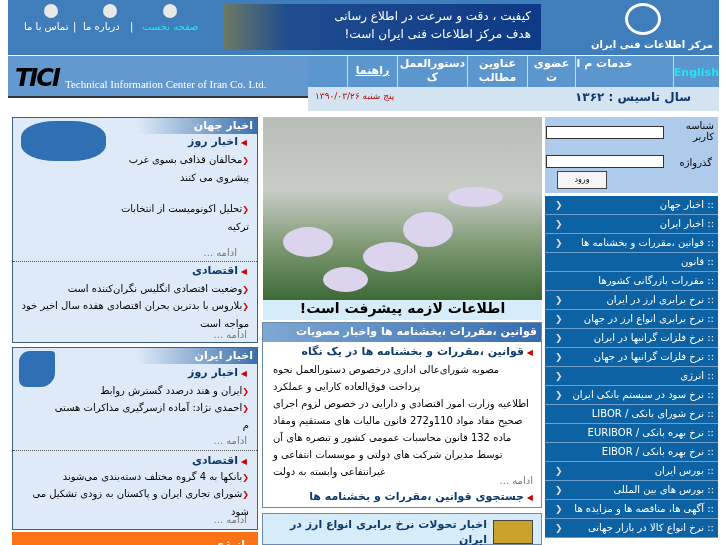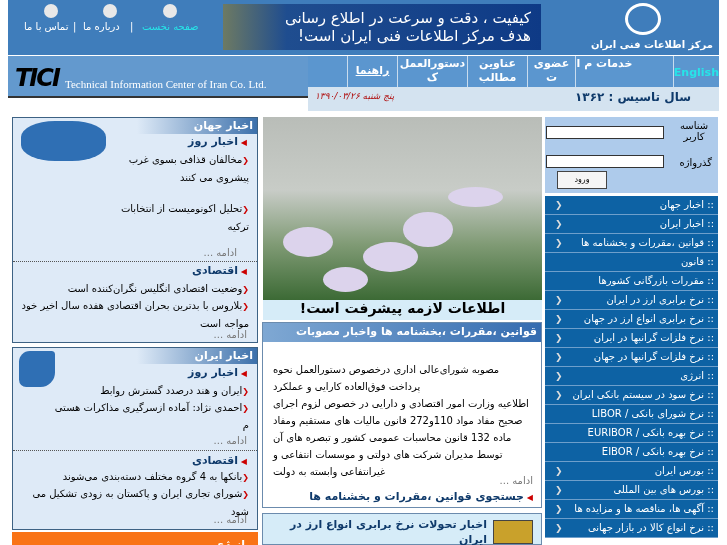--- a/index.html
+++ b/index.html
@@ -4,38 +4,38 @@
 <style>
 *{box-sizing:border-box;margin:0;padding:0;}
 body{width:727px;height:545px;overflow:hidden;background:#fff;font-family:"DejaVu Sans",sans-serif;font-size:10px;position:relative;}
 .abs{position:absolute;}
 
 #topbar{left:8px;top:0;width:711px;height:55px;background:#3f7dbb;}
 #toplinks{left:8px;top:4px;width:200px;height:36px;}
 .tl-icon{position:absolute;top:0;width:14px;height:14px;border-radius:50%;background:#e8e8e8;}
 .tl-label{position:absolute;top:17px;font-size:10px;color:#fff;white-space:nowrap;}
 #banner{left:223px;top:4px;width:318px;height:46px;background:linear-gradient(90deg,#6d7a63 0%,#1f4d8f 20%,#0e3a86 100%);}
-#banner .b1,#banner .b2{position:absolute;right:10px;color:#fff;font-size:15px;direction:rtl;white-space:nowrap;}
+#banner .b1,#banner .b2{position:absolute;right:10px;color:#fff;font-size:12px;direction:rtl;white-space:nowrap;}
 #banner .b1{top:5px;}#banner .b2{top:23px;margin-left:12px;}
 #logo{left:595px;top:3px;width:120px;height:50px;}
 #logo .globe{position:absolute;left:30px;top:0;width:36px;height:32px;border:3px solid #fff;border-radius:50%;}
 #logo .name{position:absolute;right:2px;top:36px;color:#fff;font-size:10px;font-weight:bold;direction:rtl;white-space:nowrap;}
 
 #band{left:8px;top:56px;width:300px;height:42px;background:#6399ce;border-bottom:2px solid #333;}
 #tci-logo{left:15px;top:64px;font-size:24px;font-weight:900;font-style:italic;color:#000;font-family:"DejaVu Sans",sans-serif;letter-spacing:-2px;}
 #tci-name{left:65px;top:78px;font-size:11px;color:#fff;font-family:"Liberation Serif",serif;white-space:nowrap;}
 #nav{left:308px;top:56px;width:411px;height:31px;background:#5b96cf;display:flex;flex-direction:row-reverse;}
 .nav-item{height:31px;border-left:1px solid #c9dcee;color:#fff;font-weight:bold;font-size:11px;text-align:center;direction:rtl;line-height:14px;padding-top:1px;}
 #nav-eng{width:46px;color:#27e4e8;line-height:31px;font-size:11px;margin-left:40px;}
 #dateband{left:308px;top:87px;width:411px;height:24px;background:#d4e3f0;}
-#date{left:315px;top:91px;color:#b01010;font-size:9px;direction:rtl;font-style:italic;}
+#date{left:315px;top:91px;color:#b01010;font-size:9px;direction:rtl;}
 #est{left:575px;top:90px;color:#0f3a6b;font-weight:bold;font-size:12px;direction:rtl;}
 
 #login{left:545px;top:117px;width:173px;height:76px;background:#aecbeb;}
-#login .lbl{position:absolute;color:#000;font-size:10px;direction:rtl;text-align:center;}
+#login .lbl{position:absolute;color:#000;font-size:10px;direction:rtl;text-align:right;}
 #login input{position:absolute;border:1px solid #333;height:13px;width:118px;background:#fff;}
 #login-btn{position:absolute;left:12px;top:54px;width:50px;height:18px;background:#f5f5f5;border:1px solid #444;font-size:8px;text-align:center;line-height:16px;}
 #menu{left:545px;top:196px;width:173px;height:349px;}
 .menu-item{height:19px;margin-bottom:0px;background:#0d62a4;border-bottom:1px solid #6e9fcb;color:#fff;font-size:10px;direction:rtl;position:relative;line-height:18px;padding-right:4px;white-space:nowrap;}
 .menu-item .arr{position:absolute;left:10px;top:0;color:#ddd;font-size:9px;}
 
 #photo{left:263px;top:117px;width:279px;height:183px;background:linear-gradient(180deg,#b9bdb8 0%,#c8ccc7 40%,#7f9a74 70%,#3c6a35 100%);overflow:hidden;}
 .flower{position:absolute;border-radius:50%;background:#dcd3ec;}
 #photo-caption{left:263px;top:300px;width:279px;height:20px;background:#d6ecf8;text-align:center;font-weight:bold;font-size:14px;direction:rtl;}
 #laws{left:262px;top:322px;width:280px;height:186px;border:1px solid #6b8bad;}
@@ -128,20 +128,21 @@
   <div class="flower" style="left:20px;top:110px;width:50px;height:30px"></div>
   <div class="flower" style="left:100px;top:125px;width:55px;height:30px"></div>
   <div class="flower" style="left:140px;top:95px;width:50px;height:35px"></div>
   <div class="flower" style="left:60px;top:150px;width:45px;height:25px"></div>
   <div class="flower" style="left:185px;top:70px;width:55px;height:20px"></div>
 </div>
 <div id="photo-caption" class="abs">اطلاعات لازمه پیشرفت است!</div>
 
 <div id="laws" class="abs">
   <div id="laws-head">قوانین ،مقررات ،بخشنامه ها واخبار مصوبات</div>
+  <span class="laws-link" style="top:22px"><span class="bullet">◀ </span><span>قوانین ،مقررات و بخشنامه ها در یک نگاه</span></span>
   <div class="laws-text" style="top:38px">مصوبه شورای‌عالی اداری درخصوص دستورالعمل نحوه پرداخت فوق‌العاده کارایی و عملکرد</div>
   <div class="laws-text" style="top:72px">اطلاعیه وزارت امور اقتصادی و دارایی در خصوص لزوم اجرای صحیح مفاد مواد 110و272 قانون مالیات های مستقیم ومفاد ماده 132 قانون محاسبات عمومی کشور و تبصره های آن توسط مدیران شرکت های دولتی و موسسات انتفاعی و غیرانتفاعی وابسته به دولت</div>
   <span class="more" style="right:8px;top:152px">ادامه ...</span>
   <span class="laws-link" style="top:167px"><span class="bullet">◀ </span><span>جستجوی قوانین ،مقررات و بخشنامه ها</span></span>
 </div>
 <div id="fx" class="abs">
   <div id="fx-icon"></div>
   <div id="fx-text">اخبار تحولات نرخ برابری انواع ارز در ایران</div>
 </div>
 

